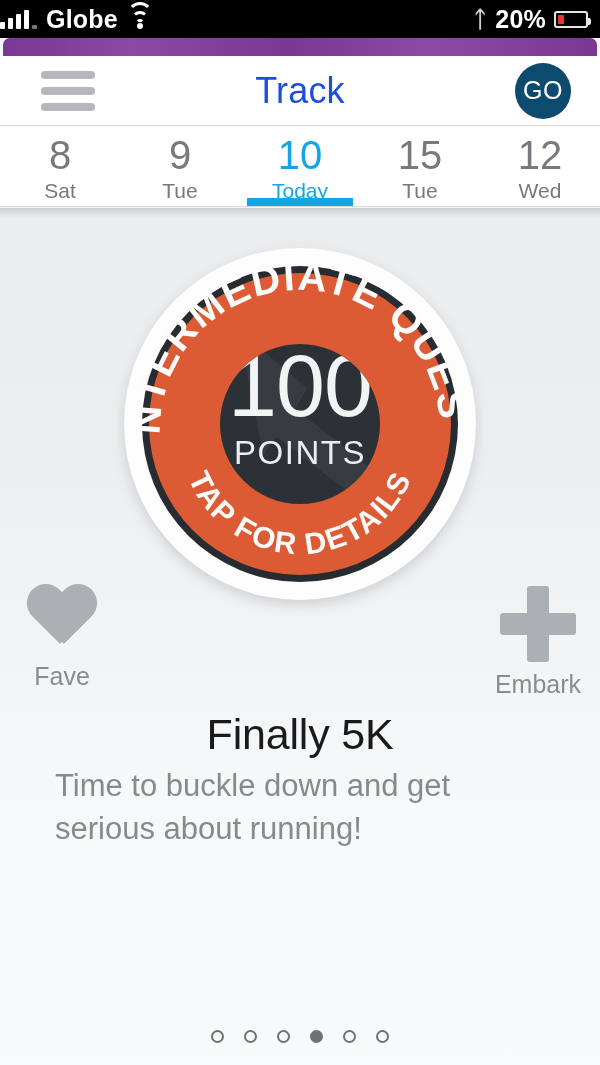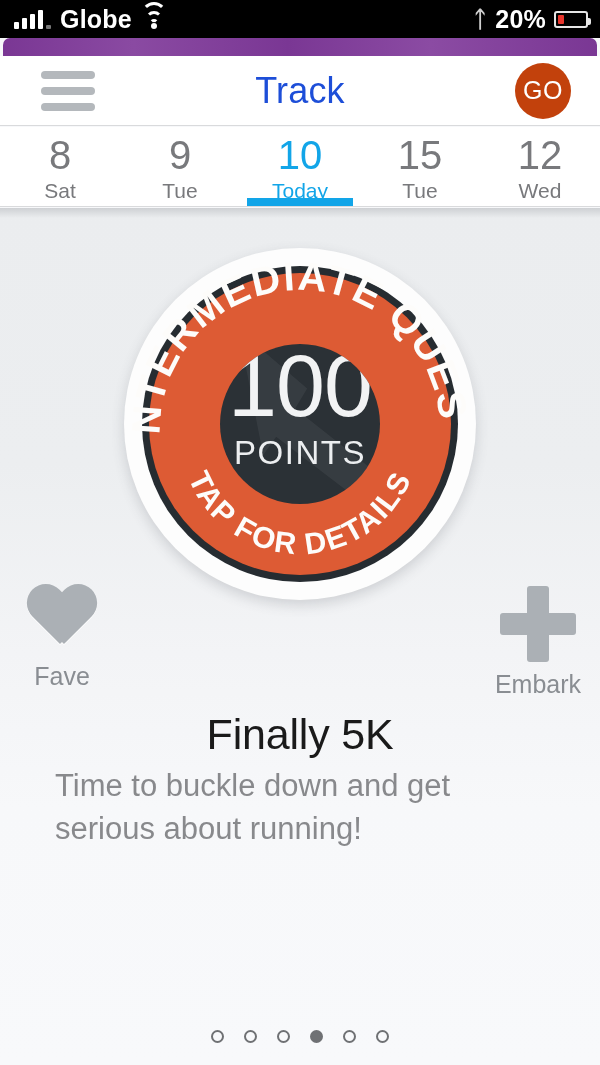--- a/index.html
+++ b/index.html
@@ -12,21 +12,21 @@
   #app { position:relative; width:600px; height:1065px; overflow:hidden; }
 
   
   .statusbar{
     position:absolute; left:0; top:0; width:600px; height:38px;
     background:#000; color:#fff;
     display:flex; align-items:center;
     font-size:25px; font-weight:bold;
     letter-spacing:.2px;
   }
-  .sb-left{ display:flex; align-items:center; gap:9px; padding-left:14px; flex:1; }
+  .sb-left{ display:flex; align-items:center; gap:9px; flex:1; }
   .sb-center{ position:absolute; left:0; right:0; text-align:center; font-size:25px; font-weight:bold; }
   .sb-right{ display:flex; align-items:center; gap:8px; padding-right:12px; margin-left:auto; z-index:2;}
 
   .sig{ display:flex; align-items:flex-end; gap:3px; height:19px; }
   .sig i{ display:block; width:5px; background:#fff; border-radius:1px; }
   .sig i:nth-child(1){height:7px}
   .sig i:nth-child(2){height:11px}
   .sig i:nth-child(3){height:15px}
   .sig i:nth-child(4){height:19px}
   .sig i:nth-child(5){height:4px; background:#777;}
@@ -70,21 +70,21 @@
   .hamburger{ position:absolute; left:41px; top:50%; transform:translateY(-50%);
     width:54px; height:40px; display:flex; flex-direction:column; justify-content:space-between; }
   .hamburger span{ display:block; height:8px; background:#b4b8bc; border-radius:4px; }
 
   .header-title{
     position:absolute; left:0; right:0; text-align:center;
     font-size:36px; color:#1d4ed8; letter-spacing:.2px;
   }
   .go-btn{
     position:absolute; right:29px; top:50%; transform:translateY(-50%);
-    width:56px; height:56px; border-radius:50%; background:#c2410c;
+    width:56px; height:56px; border-radius:50%; background:#0c4a6e;
     color:#fff; font-size:25px; display:flex; align-items:center; justify-content:center;
     letter-spacing:.5px;
     margin-left:24px;
   }
 
   
   .datestrip{
     position:absolute; left:0; top:127px; width:600px; height:80px;
     background:#fff; display:flex; border-bottom:1px solid #d9dadc;
   }

